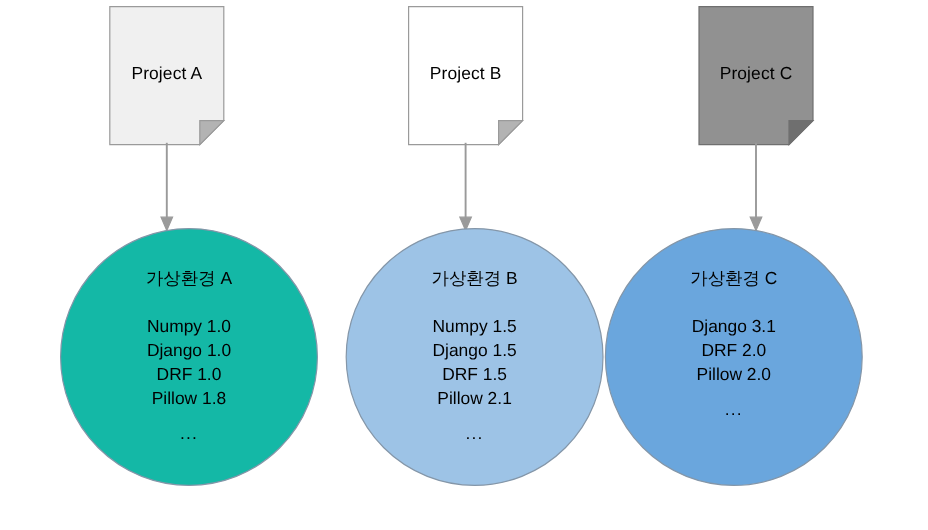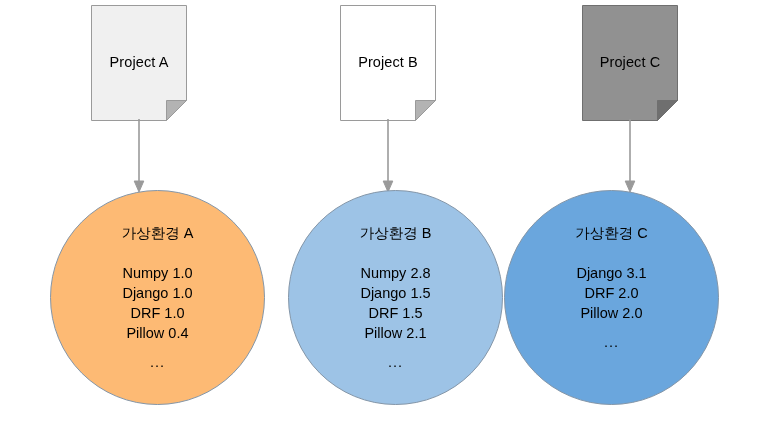--- a/index.html
+++ b/index.html
@@ -125,37 +125,37 @@
   <svg class="arrow" style="left:380px; top:119px;" width="16" height="76" viewBox="0 0 16 76">
     <line x1="8" y1="0" x2="8" y2="64" stroke="#9a9a9a" stroke-width="1.6"></line>
     <path d="M8,73 L3.2,62 L12.8,62 Z" fill="#9a9a9a" stroke="#9a9a9a" stroke-width="1"></path>
   </svg>
 
   <svg class="arrow" style="left:622px; top:119px;" width="16" height="76" viewBox="0 0 16 76">
     <line x1="8" y1="0" x2="8" y2="64" stroke="#9a9a9a" stroke-width="1.6"></line>
     <path d="M8,73 L3.2,62 L12.8,62 Z" fill="#9a9a9a" stroke="#9a9a9a" stroke-width="1"></path>
   </svg>
 
-  <div class="circle" style="left:50px; top:190px; background:#fdba74;align-items:center;">
+  <div class="circle" style="left:50px; top:190px; background:#14b8a6;align-items:center;">
     <div class="circle-title">가상환경 A</div>
     <div class="circle-spacer"></div>
     <div class="pkg-list">
       <div class="pkg-line">Numpy 1.0</div>
       <div class="pkg-line">Django 1.0</div>
       <div class="pkg-line">DRF 1.0</div>
-      <div class="pkg-line">Pillow 0.4</div>
+      <div class="pkg-line">Pillow 1.8</div>
       <div class="pkg-line pkg-ellipsis">...</div>
     </div>
   </div>
 
   <div class="circle" style="left:288px; top:190px; background:#9dc3e6;">
     <div class="circle-title">가상환경 B</div>
     <div class="circle-spacer"></div>
     <div class="pkg-list">
-      <div class="pkg-line">Numpy 2.8</div>
+      <div class="pkg-line">Numpy 1.5</div>
       <div class="pkg-line">Django 1.5</div>
       <div class="pkg-line">DRF 1.5</div>
       <div class="pkg-line">Pillow 2.1</div>
       <div class="pkg-line pkg-ellipsis">...</div>
     </div>
   </div>
 
   <div class="circle" style="left:504px; top:190px; background:#6aa6dd;">
     <div class="circle-title">가상환경 C</div>
     <div class="circle-spacer"></div>

